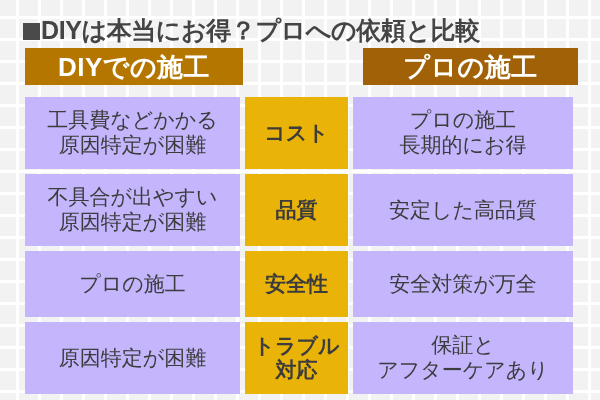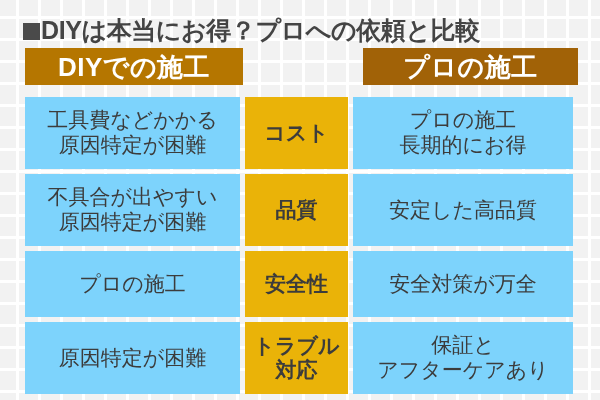--- a/index.html
+++ b/index.html
@@ -97,21 +97,21 @@
   }
   .cell {
     display: flex;
     align-items: center;
     justify-content: center;
     text-align: center;
     box-sizing: border-box;
     padding: 2px 4px;
   }
   .cell-left, .cell-right {
-    background: #7dd3fc;
+    background: #c4b5fd;
     color: #3c3c3c;
     font-size: 21px;
     line-height: 1.18;
   }
   .cell-left  { width: 215px; flex: 0 0 215px; }
   .cell-mid {
     width: 103px;
     flex: 0 0 103px;
     background: #eab308;
     color: #3c3c3c;

